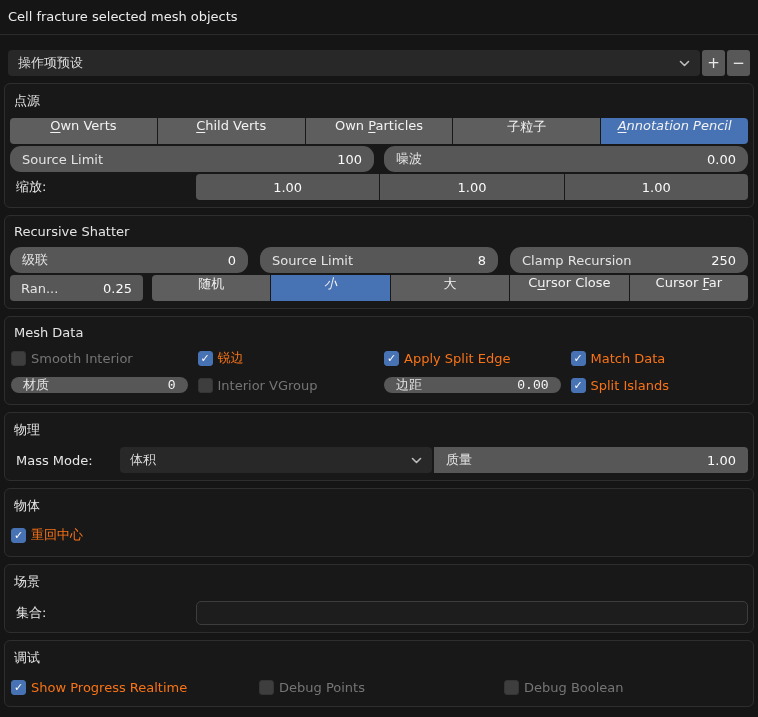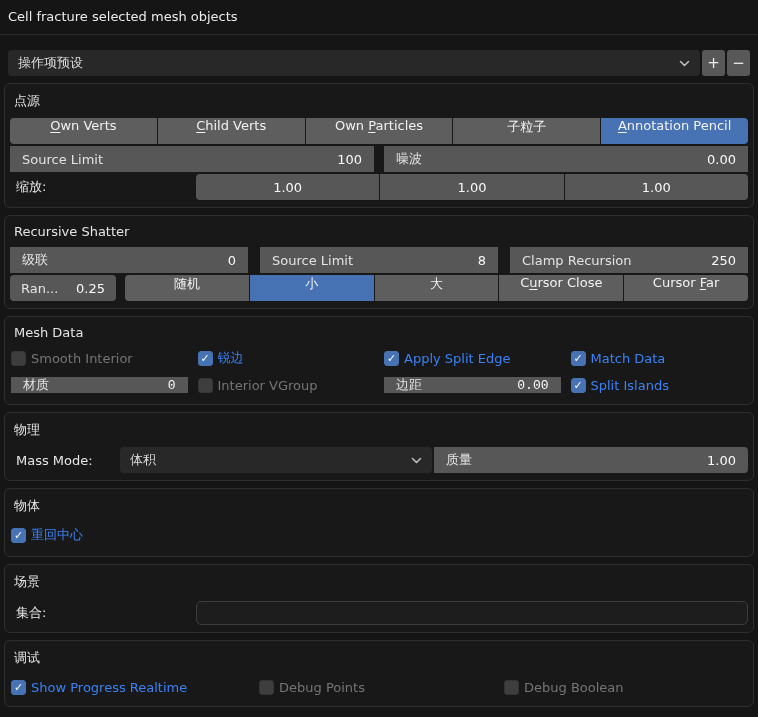--- a/index.html
+++ b/index.html
@@ -39,26 +39,26 @@
   .h26 { height:26px; }
 
   
   .sgroup { display:flex; gap:1px; flex:1; }
   .seg {
     flex:1; background:#5e5e5e; color:#f2f2f2; display:flex;
     align-items:flex-start; justify-content:center; white-space:nowrap;
   }
   .sgroup > .seg:first-child { border-radius:4px 0 0 4px; }
   .sgroup > .seg:last-child { border-radius:0 4px 4px 0; }
-  .seg.active { background:#4772b3; }
+  .seg.active { background:#4772b3;font-style:italic; }
   .u { text-decoration:underline; text-underline-offset:2px; }
 
   
   .slider {
-    background:#575757; border-radius:0; display:flex; align-items:center;
+    background:#575757; border-radius:11px; display:flex; align-items:center;
     padding:0 12px; color:#e9e9e9; height:26px;
   }
   .slider .sl { color:#e3e3e3; white-space:nowrap; overflow:hidden; }
   .slider .sv { margin-left:auto; color:#fafafa; }
   .slider.center { justify-content:center; padding:0; }
   .slider.center .sv { margin:0; }
   .sgroup .slider { flex:1; border-radius:0; }
   .sgroup .slider:first-child { border-radius:4px 0 0 4px; }
   .sgroup .slider:last-child { border-radius:0 4px 4px 0; }
 
@@ -67,21 +67,21 @@
   
   .check { display:flex; align-items:center; gap:5px; height:20px; }
   .check .box {
     width:15px; height:15px; border-radius:3px; background:#545454;
     border:1px solid #3d3d3d; display:flex; align-items:center; justify-content:center;
     flex:none;
   }
   .check .box.checked { background:#4772b3; border-color:#4772b3; }
   .check .tick { color:#fff; font-size:11px; font-weight:bold; visibility:hidden; line-height:1; }
   .check .box.checked .tick { visibility:visible; }
-  .check .clbl { color:#3b82f6; white-space:nowrap; }
+  .check .clbl { color:#f97316; white-space:nowrap; }
   .check.disabled .clbl { color:#757575; }
   .check.disabled .box { background:#3e3e3e; border-color:#353535; }
 
   
   .grid4 { display:grid; grid-template-columns:repeat(4,1fr); gap:7px 10px; padding:2px 1px 2px; align-items:center; }
   .grid4 .slider { height:16px;font-family:Liberation Mono, monospace; }
 
   .text-input {
     flex:1; background:#1d1d1d; border:1px solid #3d3d3d; border-radius:5px;
     height:24px; color:#e9e9e9; font-family:"DejaVu Sans", sans-serif; font-size:13px;
@@ -173,21 +173,21 @@
       <div class="slider" style="flex:1;">
         <span class="sl">Source Limit</span>
         <span class="sv">8</span>
       </div>
       <div class="slider" style="flex:1;">
         <span class="sl">Clamp Recursion</span>
         <span class="sv">250</span>
       </div>
     </div>
     <div class="row h26">
-      <div class="slider" style="width:106px; flex:none; margin-right:9px; border-radius:4px; padding:0 11px;">
+      <div class="slider" style="width:133px; flex:none; margin-right:9px; border-radius:4px; padding:0 11px;">
         <span class="sl">Ran...</span>
         <span class="sv">0.25</span>
       </div>
       <div class="sgroup">
         <div class="seg">
             <span><span>随机</span><span class="u"></span><span></span></span>
           </div>
         <div class="seg active">
             <span><span>小</span><span class="u"></span><span></span></span>
           </div>

